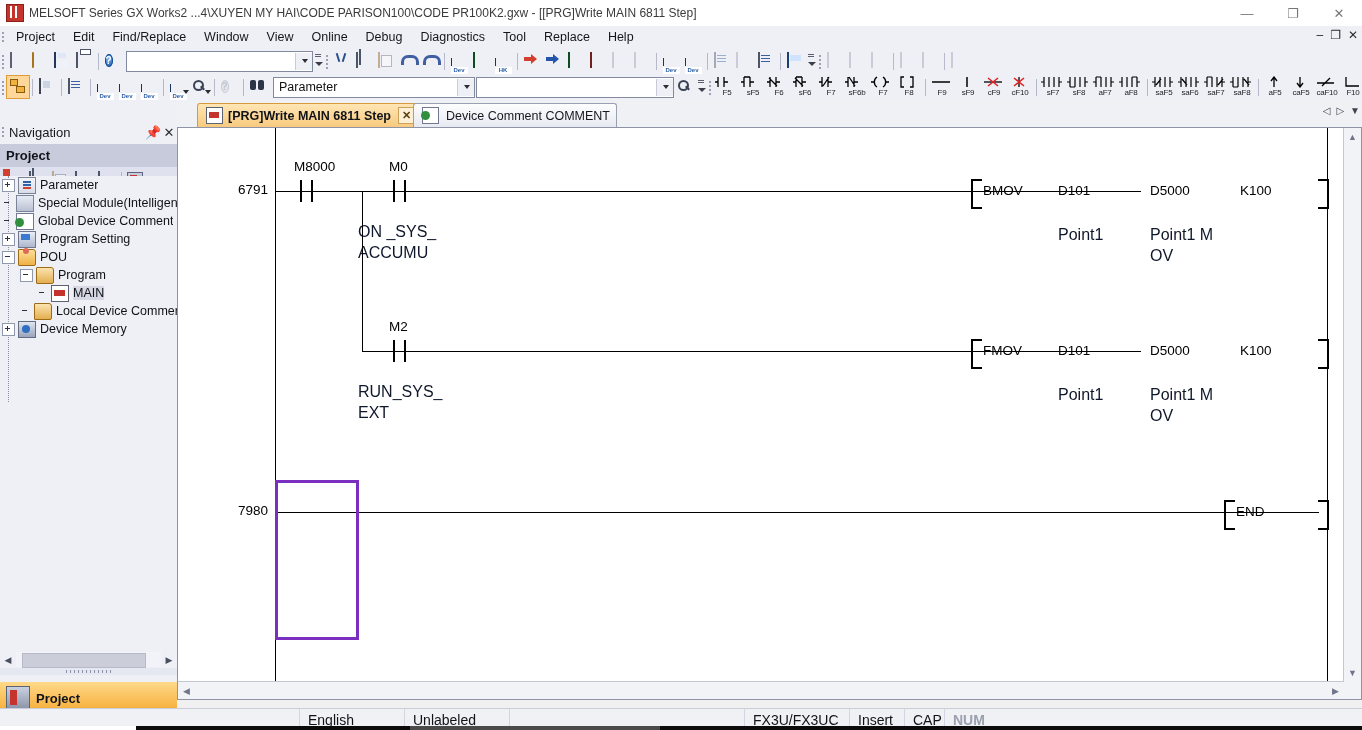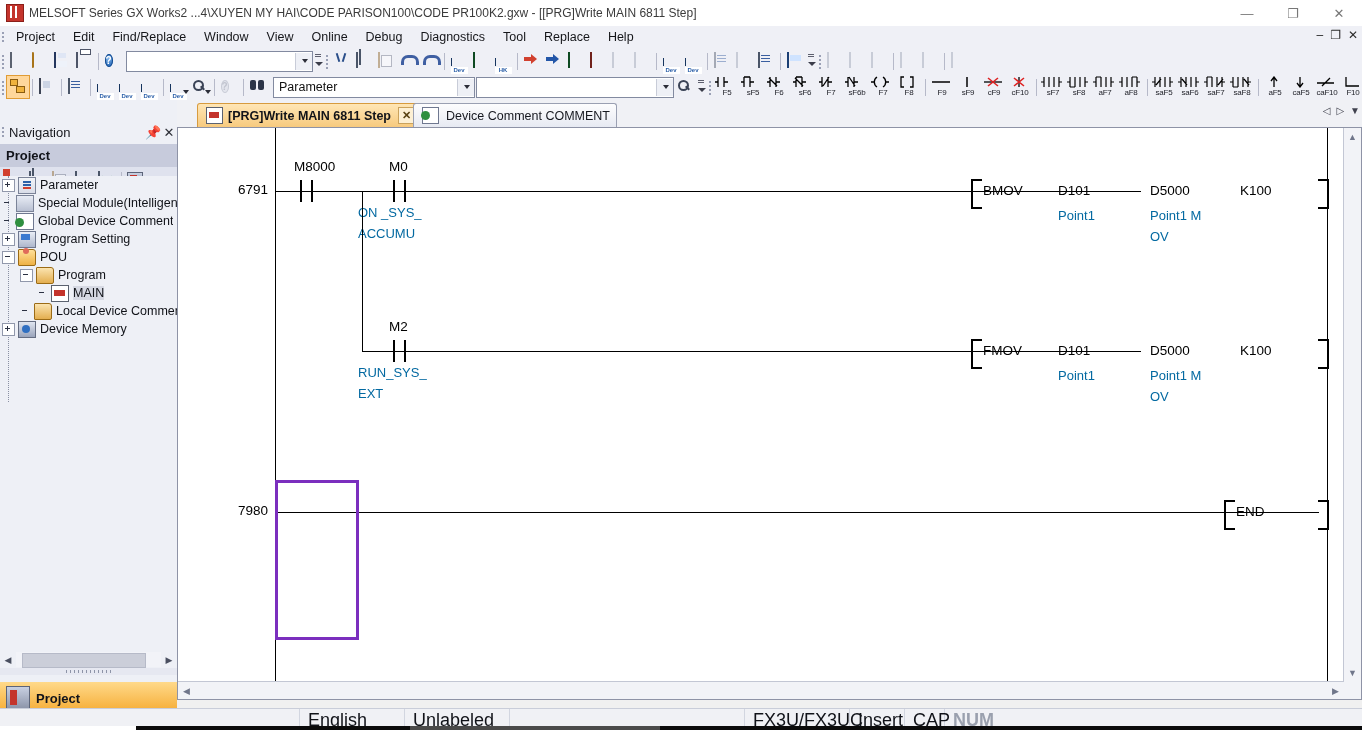--- a/index.html
+++ b/index.html
@@ -204,34 +204,34 @@
   .sc-corner{position:absolute;right:0;bottom:0;width:17px;height:17px;background:#f2f3f7;}
   .vscroll .sc-btn{margin:1px auto;}
   .hscroll .sc-btn{position:absolute;top:1px;}
 
   
   .lad{position:absolute;left:0;top:0;width:1168px;height:556px;font-size:13.5px;color:#000;}
   .lad .vline{position:absolute;width:1px;background:#000;}
   .lad .hline{position:absolute;height:1px;background:#000;}
   .stepno{position:absolute;font-size:13.5px;color:#000;text-align:right;}
   .devname{position:absolute;font-size:13.5px;color:#000;white-space:nowrap;}
-  .cmt{position:absolute;font-size:13px;color:#0369a1;white-space:nowrap;line-height:21px;}
+  .cmt{position:absolute;font-size:16px;color:#0f172a;white-space:nowrap;line-height:21px;margin-top:19px;}
   .contact{position:absolute;width:18px;height:22px;}
   .contact .l,.contact .r{position:absolute;top:0;width:2px;height:22px;background:#000;}
   .contact .l{left:2px;}
   .contact .r{left:13px;}
   .instr{position:absolute;font-size:13.5px;color:#000;white-space:nowrap;}
   .brk{position:absolute;width:9px;height:26px;}
   .brk.l{border-left:2px solid #000;border-top:2px solid #000;border-bottom:2px solid #000;}
   .brk.r{border-right:2px solid #000;border-top:2px solid #000;border-bottom:2px solid #000;}
   .cursorbox{position:absolute;border:3px solid #7b2fbe;box-sizing:border-box;}
 
   
   .status{position:absolute;left:0;top:708px;width:1362px;height:22px;background:#f0f1f5;border-top:1px solid #c9cdd9;display:flex;align-items:center;}
-  .scell{height:22px;display:flex;align-items:center;padding-left:8px;font-size:18px;color:#111319;
+  .scell{height:22px;display:flex;align-items:center;padding-left:8px;font-size:14px;color:#111319;
     border-right:1px solid #d2d6e0;box-sizing:border-box;white-space:nowrap;}
   .scell.dim{color:#9aa0ae;font-weight:bold;}
   .taskbar{position:absolute;left:0;top:726px;width:1362px;height:4px;background:#0b0b0b;}
   .taskbar .active{position:absolute;left:0;top:0;width:136px;height:4px;background:#ffffff;}
   .taskbar .mid{position:absolute;left:410px;top:0;width:250px;height:4px;background:#4a4a4a;}
 </style>
 </head>
 <body>
 
 <div class="app">

